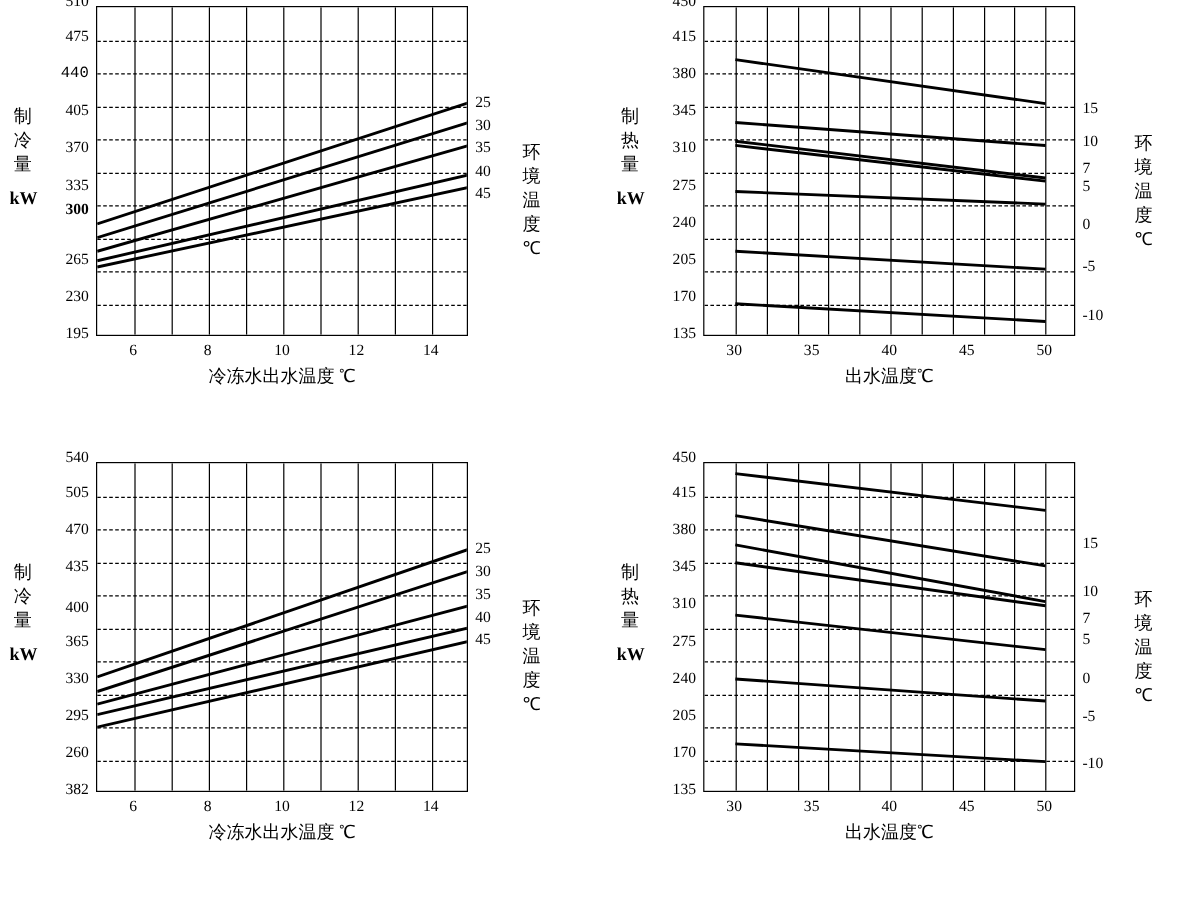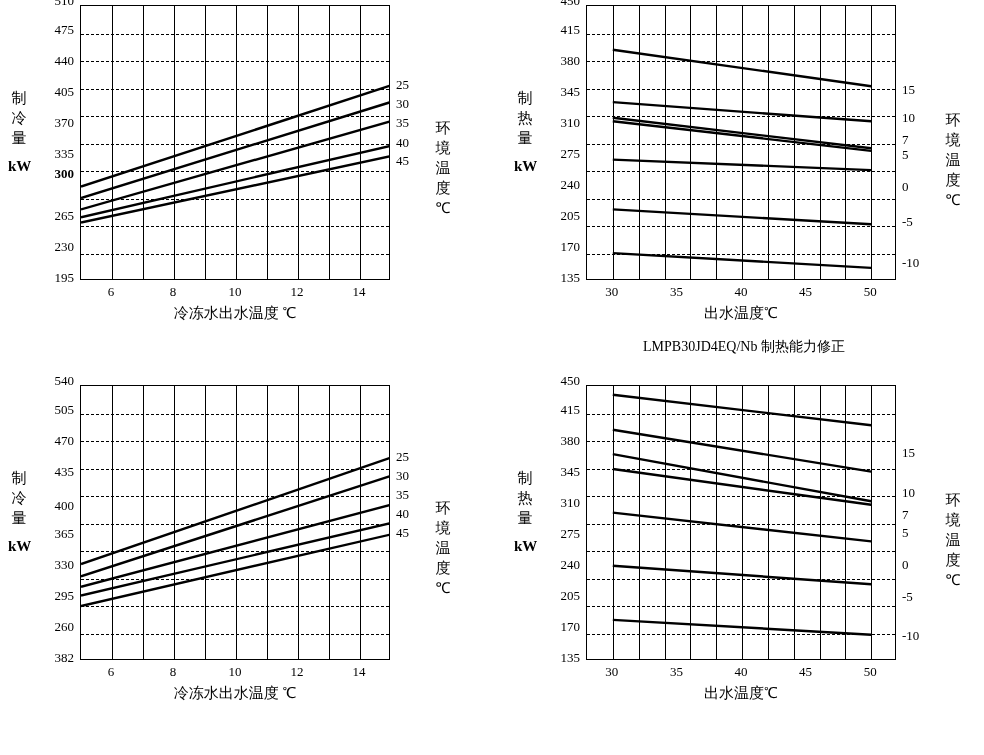--- a/index.html
+++ b/index.html
@@ -82,21 +82,21 @@
     </div>
 
     <div style="position:absolute;left:30px;top:0;width:44px;height:280px;">
       <div class="ytick" style="top:278px;">195</div>
       <div class="ytick" style="top:247px;">230</div>
       <div class="ytick" style="top:216px;">265</div>
       <div class="ytick" style="top:174px;font-weight:bold;">300</div>
       <div class="ytick" style="top:154px;">335</div>
       <div class="ytick" style="top:123px;">370</div>
       <div class="ytick" style="top:92px;">405</div>
-      <div class="ytick" style="top:61px;">440</div>
+      <div class="ytick" style="top:61px;font-family:Liberation Mono, monospace;">440</div>
       <div class="ytick" style="top:30px;">475</div>
       <div class="ytick" style="top:1px;">510</div>
     </div>
 
     <div class="plot" style="left:80px;top:5px;width:310px;height:275px;">
 
       <div class="gridh dashed" style="top:27.5px;"></div>
       <div class="gridh dashed" style="top:55px;"></div>
       <div class="gridh dashed" style="top:82.5px;"></div>
       <div class="gridh dashed" style="top:110px;"></div>
@@ -229,21 +229,20 @@
 
     <div class="vlabel" style="left:448px;top:110px;width:22px;">
       <span>环</span>
       <span>境</span>
       <span>温</span>
       <span>度</span>
       <span>℃</span>
     </div>
 
     <div class="xaxis-title" style="left:92px;top:304px;width:310px;">出水温度℃</div>
-    <div class="caption" style="left:30px;top:338px;width:440px;">LMPB30JD4EQ/Nb  制热能力修正</div>
   </div>
 
   <div class="chart-block" style="left:0;top:380px;width:490px;height:375px;">
 
     <div class="vlabel" style="left:8px;top:88px;width:22px;">
       <span>制</span>
       <span>冷</span>
       <span>量</span>
       <span class="unit-kw" style="margin-top:8px;">kW</span>
     </div>

